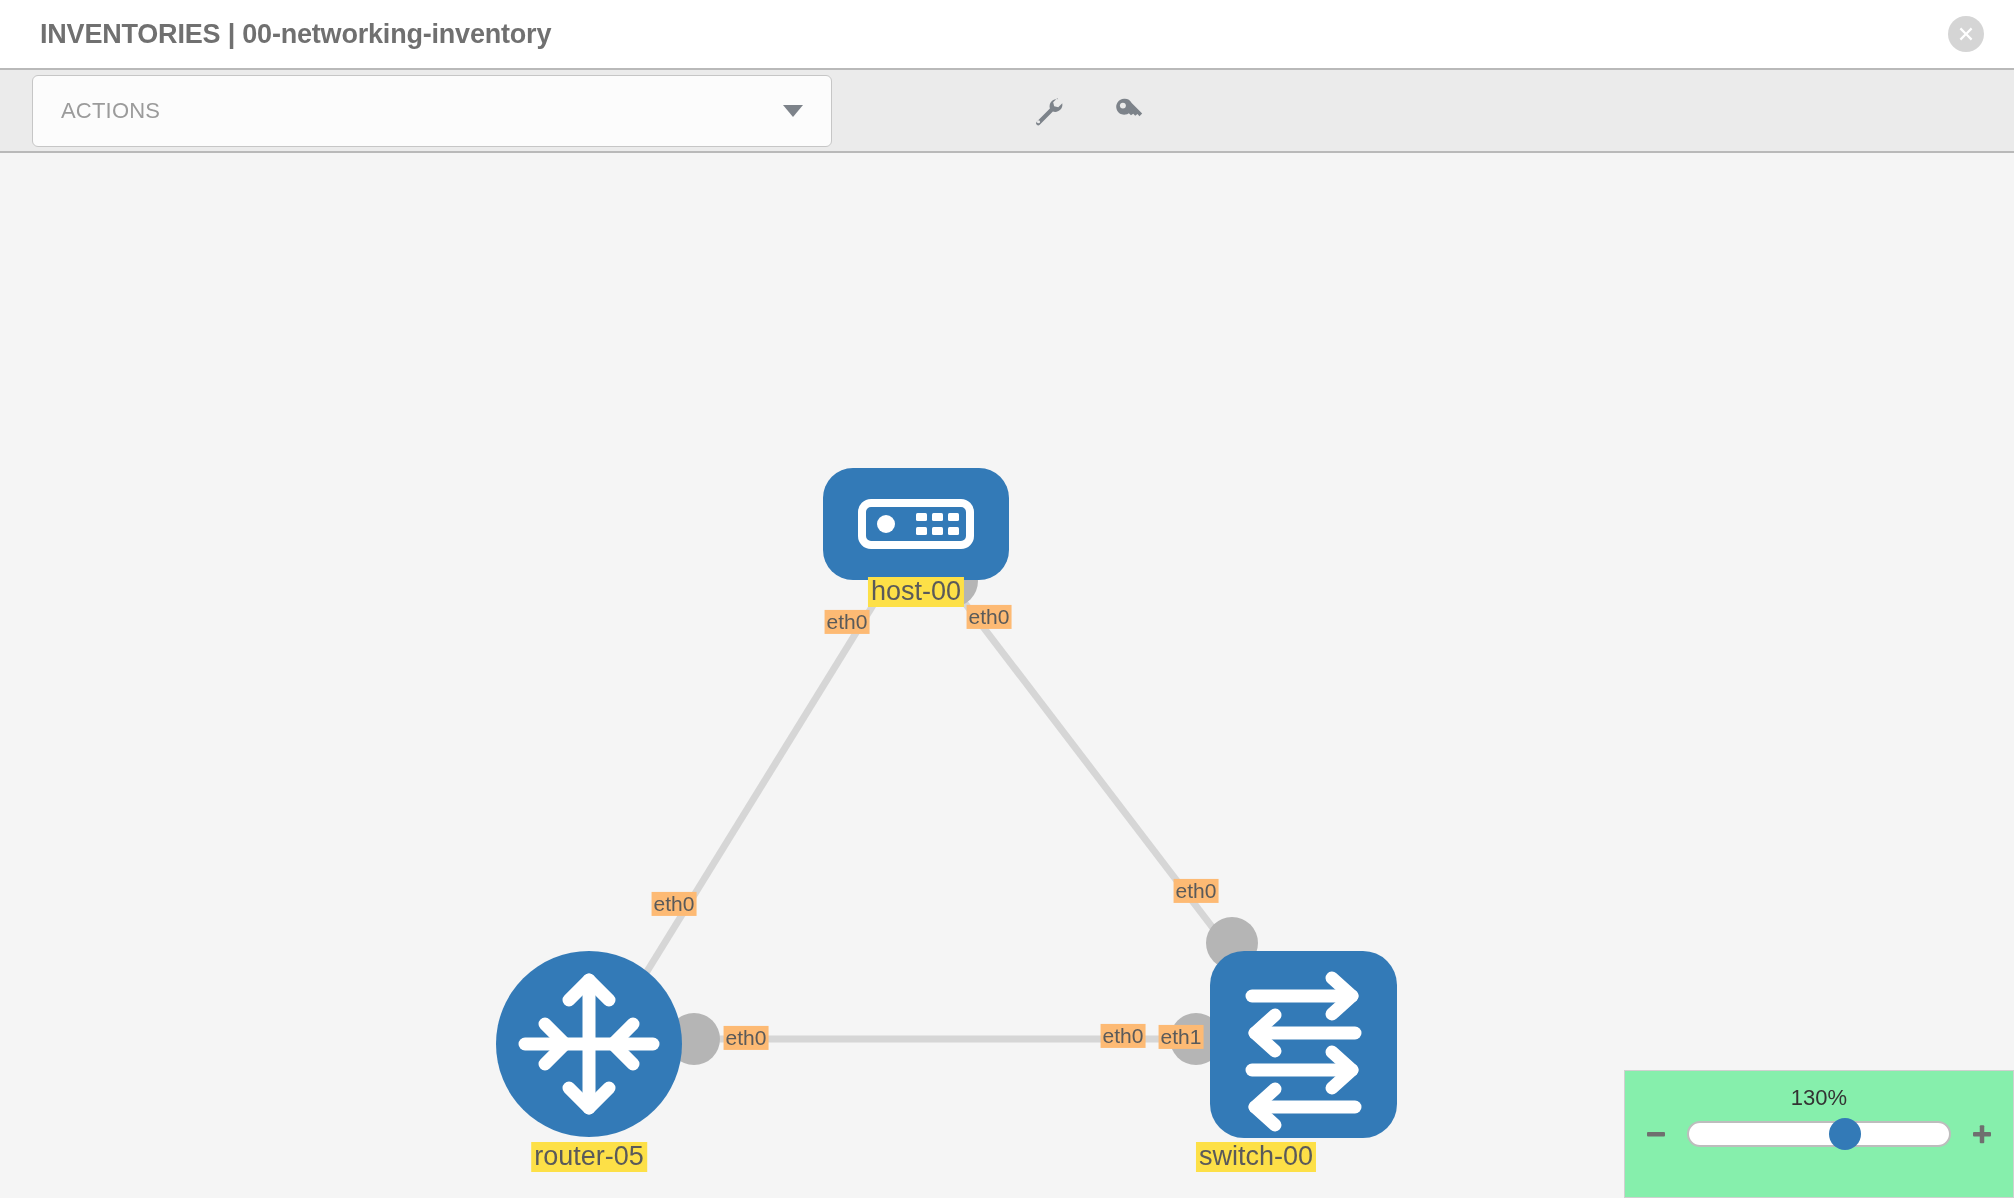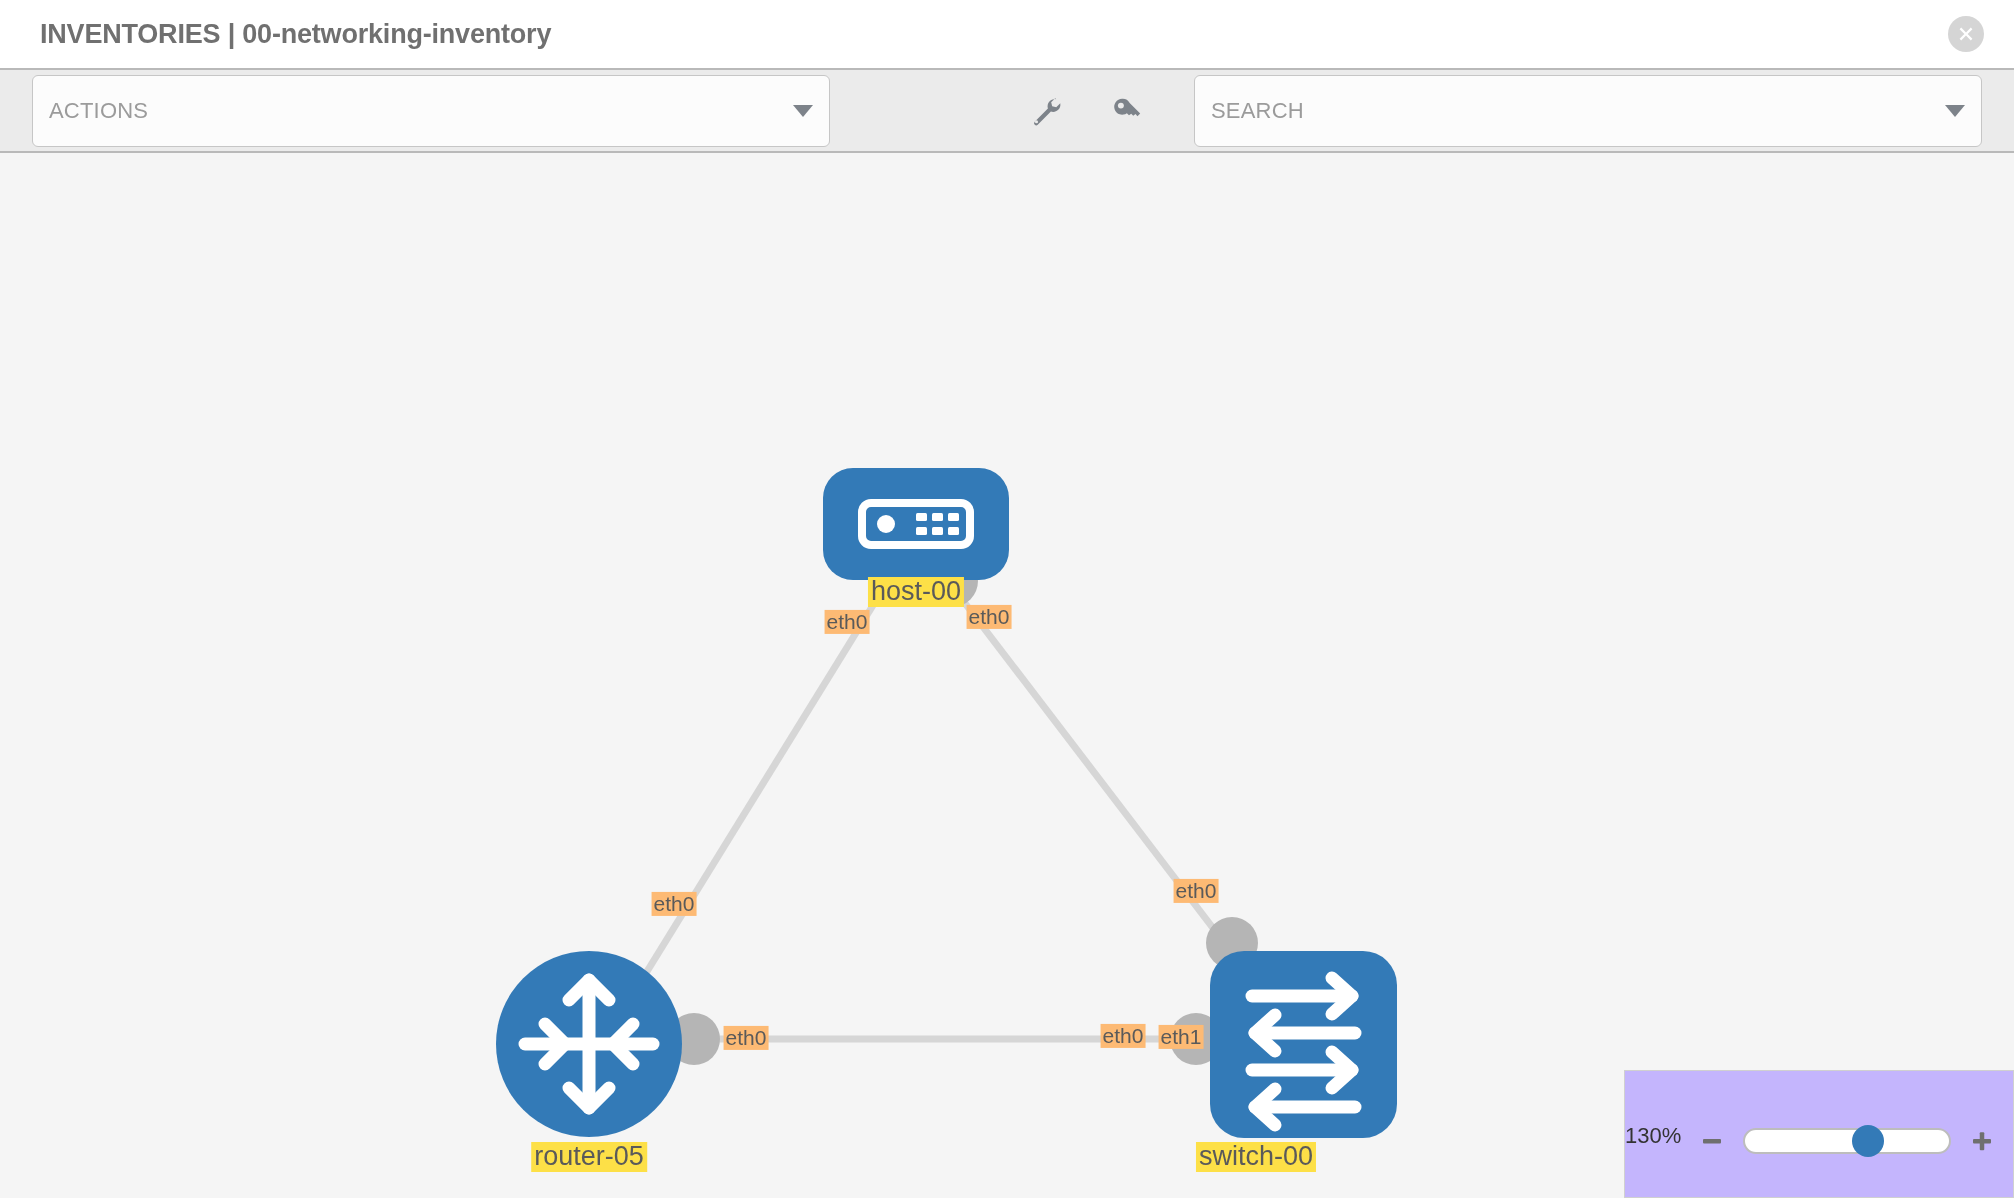--- a/index.html
+++ b/index.html
@@ -54,21 +54,21 @@
     align-items: center;
     padding: 0 32px;
   }
   .field {
     height: 72px;
     background: #fcfcfc;
     border: 1px solid #c6c6c6;
     border-radius: 6px;
     display: flex;
     align-items: center;
-    padding: 0 16px;
+    padding: 0 28px;
     position: relative;
     gap: 33px;
   }
   .field-text {
     font-size: 22px;
     color: #9b9b9b;
     letter-spacing: 0.2px;
     flex: 1;
     white-space: nowrap;
     overflow: hidden;
@@ -128,24 +128,24 @@
     line-height: 1.15;
   }
 
   
   .zoom-panel {
     position: absolute;
     right: 0;
     bottom: 0;
     width: 390px;
     height: 128px;
-    background: #c4b5fd;
+    background: #86efac;
     border: 1px solid #d0d0d0;
     display: flex;
-    flex-direction: row;
+    flex-direction: column;
     align-items: center;
     padding-top: 14px;
   }
   .zoom-level {
     font-size: 22px;
     color: #333333;
     margin-bottom: 10px;
   }
   .zoom-row {
     display: flex;
@@ -206,24 +206,20 @@
       </svg>
     </span>
     <span class="tool-icon">
       <svg width="34" height="34" viewBox="0 0 24 24" aria-hidden="true">
         <path d="M9.2 3.4a5.6 5.6 0 1 0 3.4 10.1l1.5 1.5 1.6-1.1 1.4 1.4 1.6-1.1 1.4 1.5 1.9-1.9-7.4-7.4A5.6 5.6 0 0 0 9.2 3.4z" fill="#7d838a"></path>
         <circle cx="8.4" cy="8.2" r="2.1" fill="#ebebeb"></circle>
       </svg>
     </span>
   </div>
 
-  <div class="field search-select">
-    <span class="field-text">SEARCH</span>
-    <span class="caret"></span>
-  </div>
 </div>
 
 <div class="canvas">
 
   <svg class="topology" width="2014" height="1045" viewBox="0 0 2014 1045">
 
     <g>
       <line x1="888" y1="428" x2="630" y2="846" stroke="#d6d6d6" stroke-width="7"></line>
       <line x1="948" y1="428" x2="1232" y2="800" stroke="#d6d6d6" stroke-width="7"></line>
       <line x1="687" y1="886" x2="1205" y2="886" stroke="#d6d6d6" stroke-width="7"></line>

